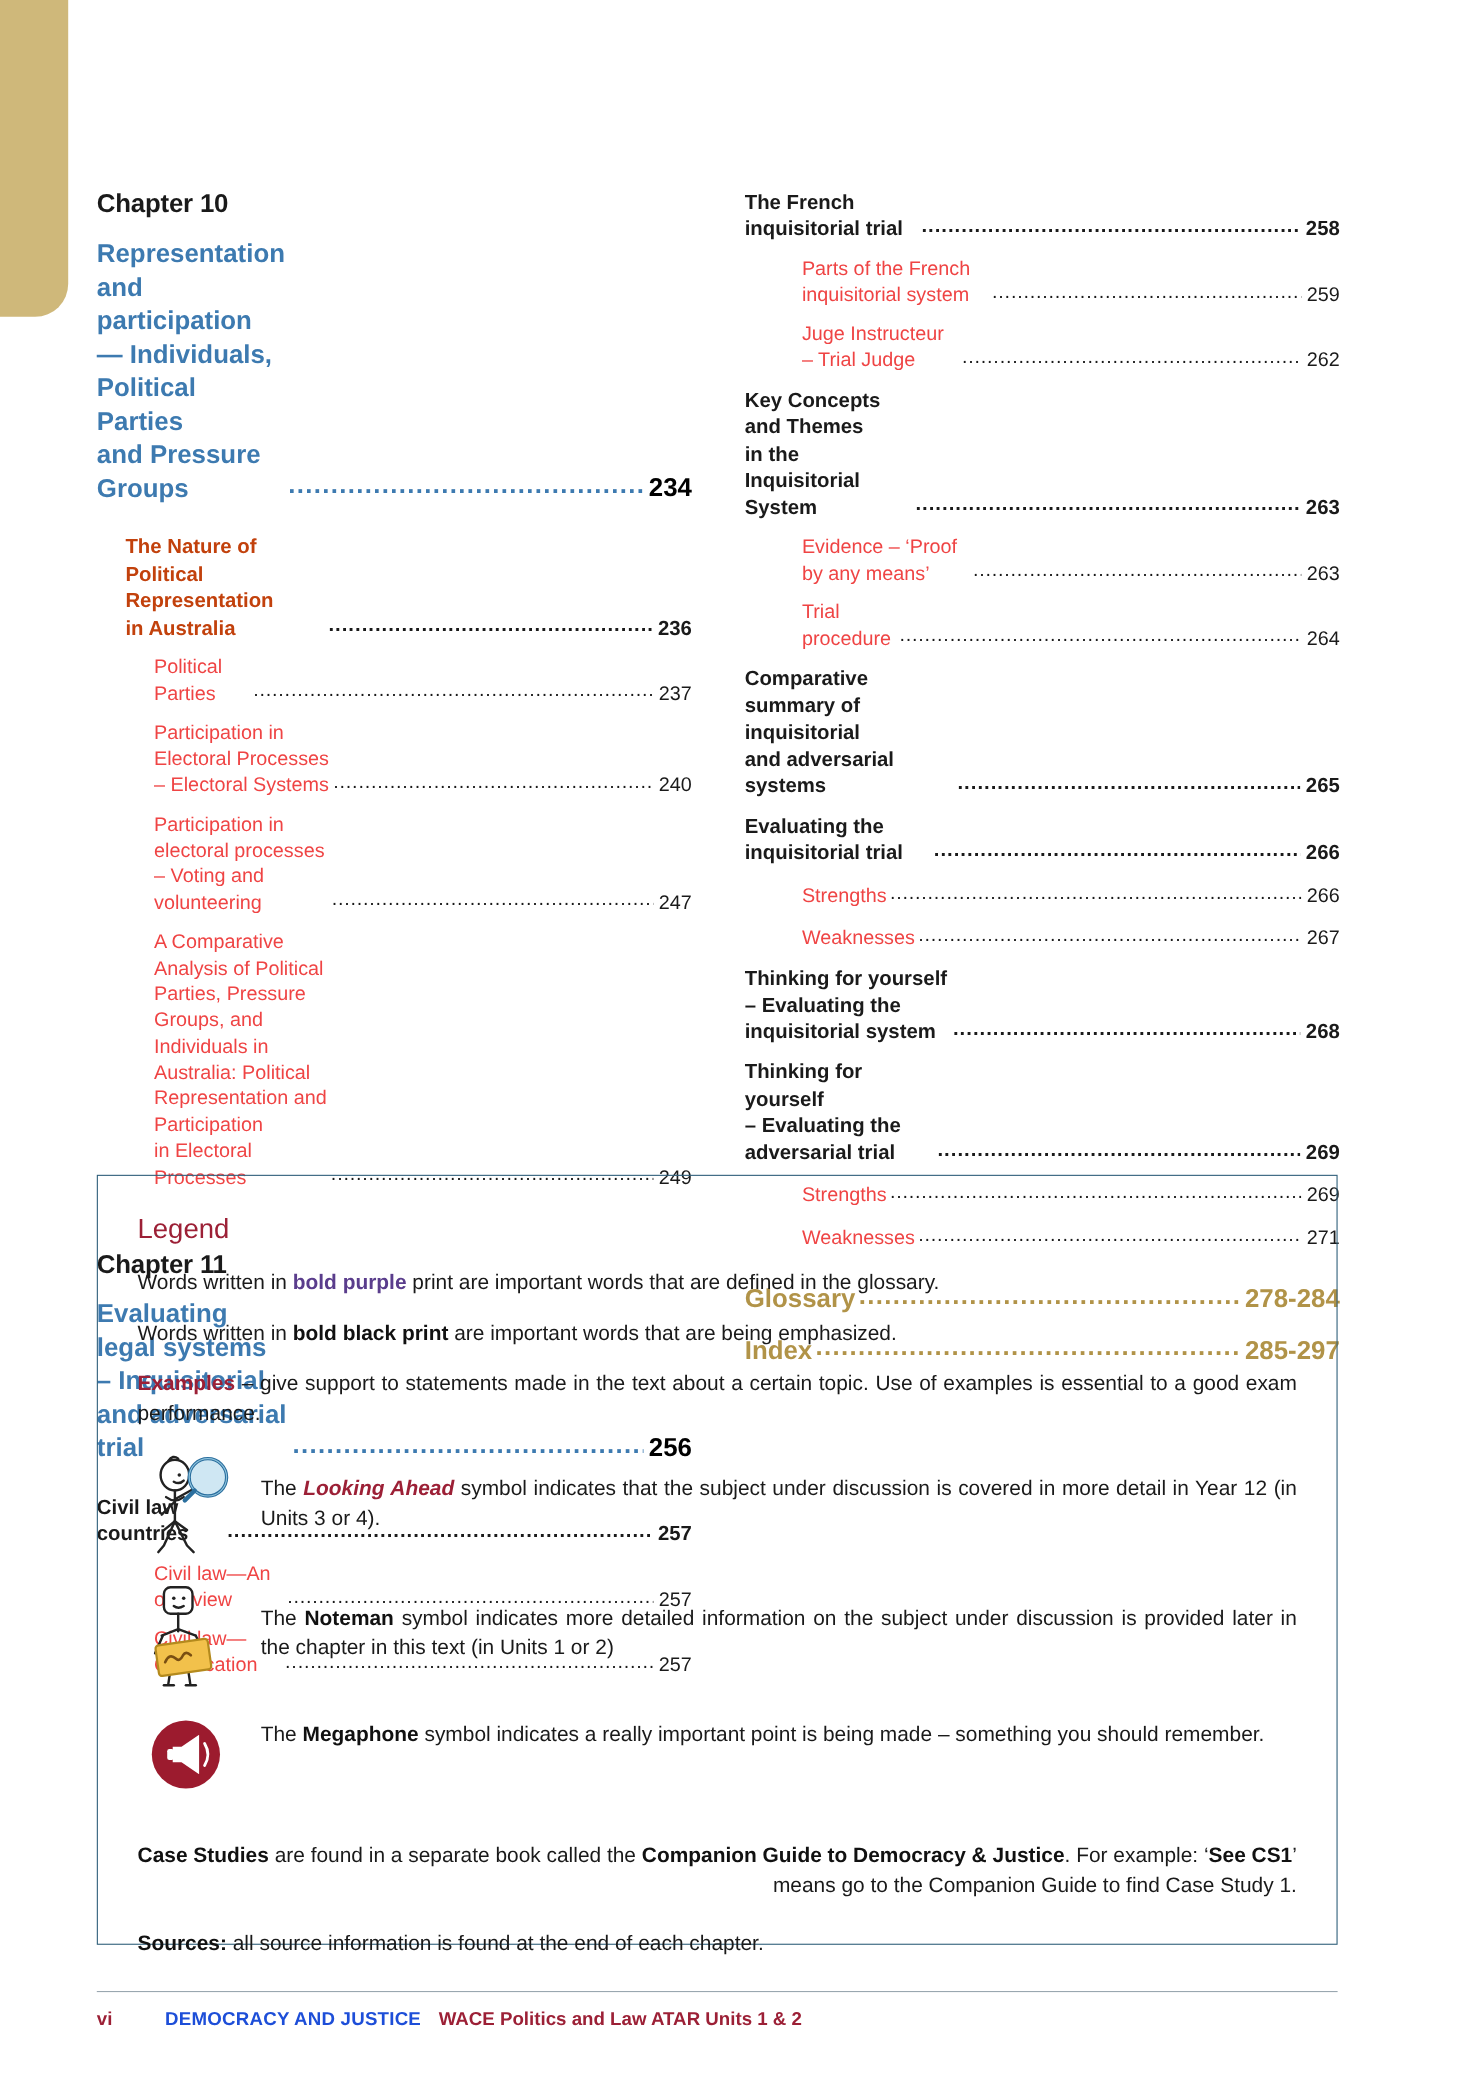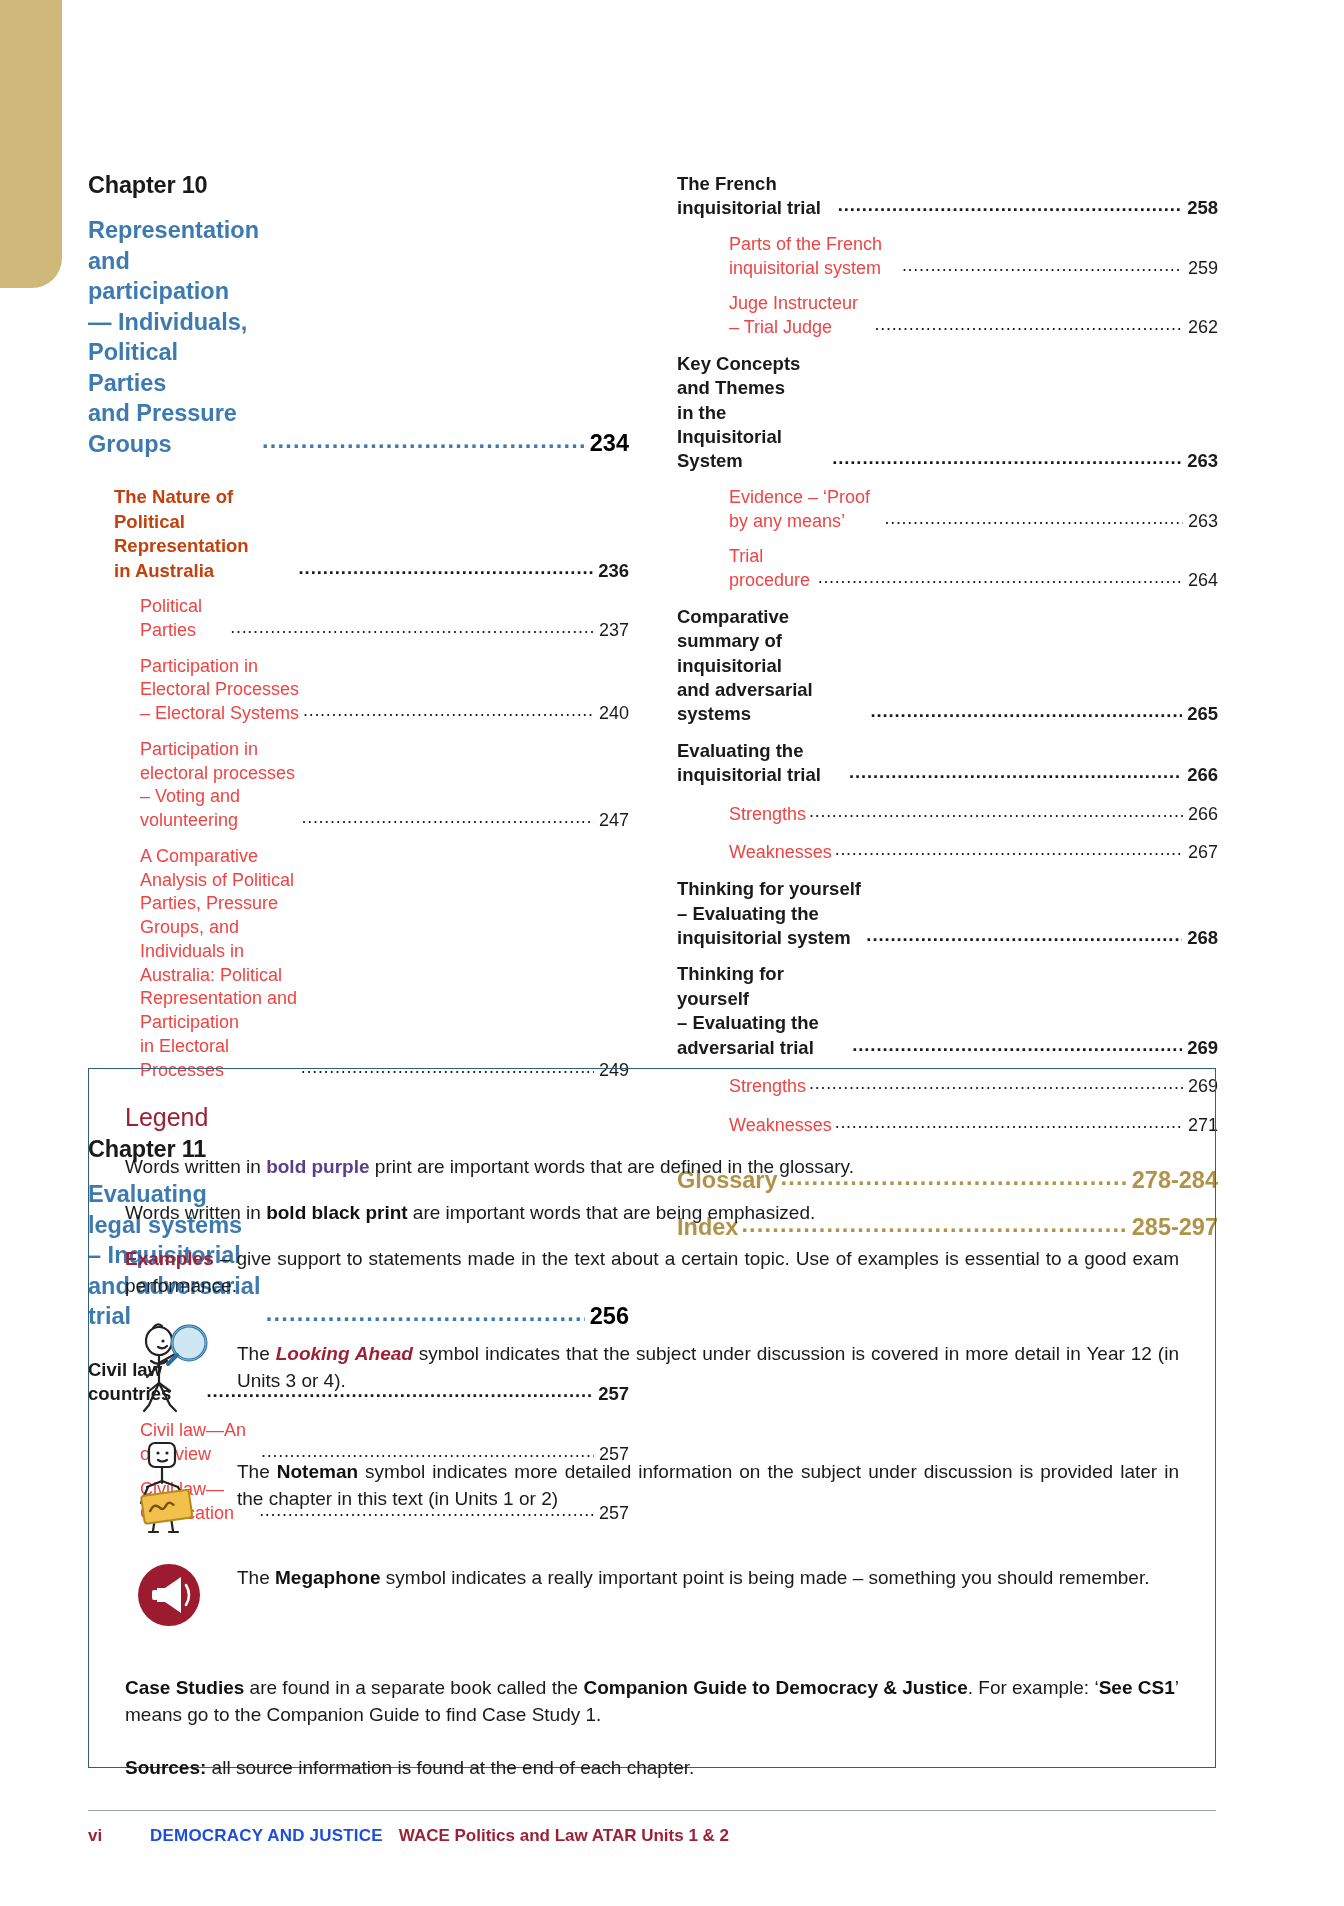--- a/index.html
+++ b/index.html
@@ -163,20 +163,21 @@
     text-align: justify;
     padding-top: 22px;
   }
   .sym-row.megaphone .sym-text { padding-top: 10px; }
 
   .legend-tail {
     font-size: 19px;
     line-height: 1.42;
     color: #1a1a1a;
     margin: 16px 0 0 0;
+    text-align: right;
   }
   .legend-tail2 {
     font-size: 19px;
     line-height: 1.42;
     color: #1a1a1a;
     margin: 26px 0 0 0;
   }
 
   
   .footer-rule {

